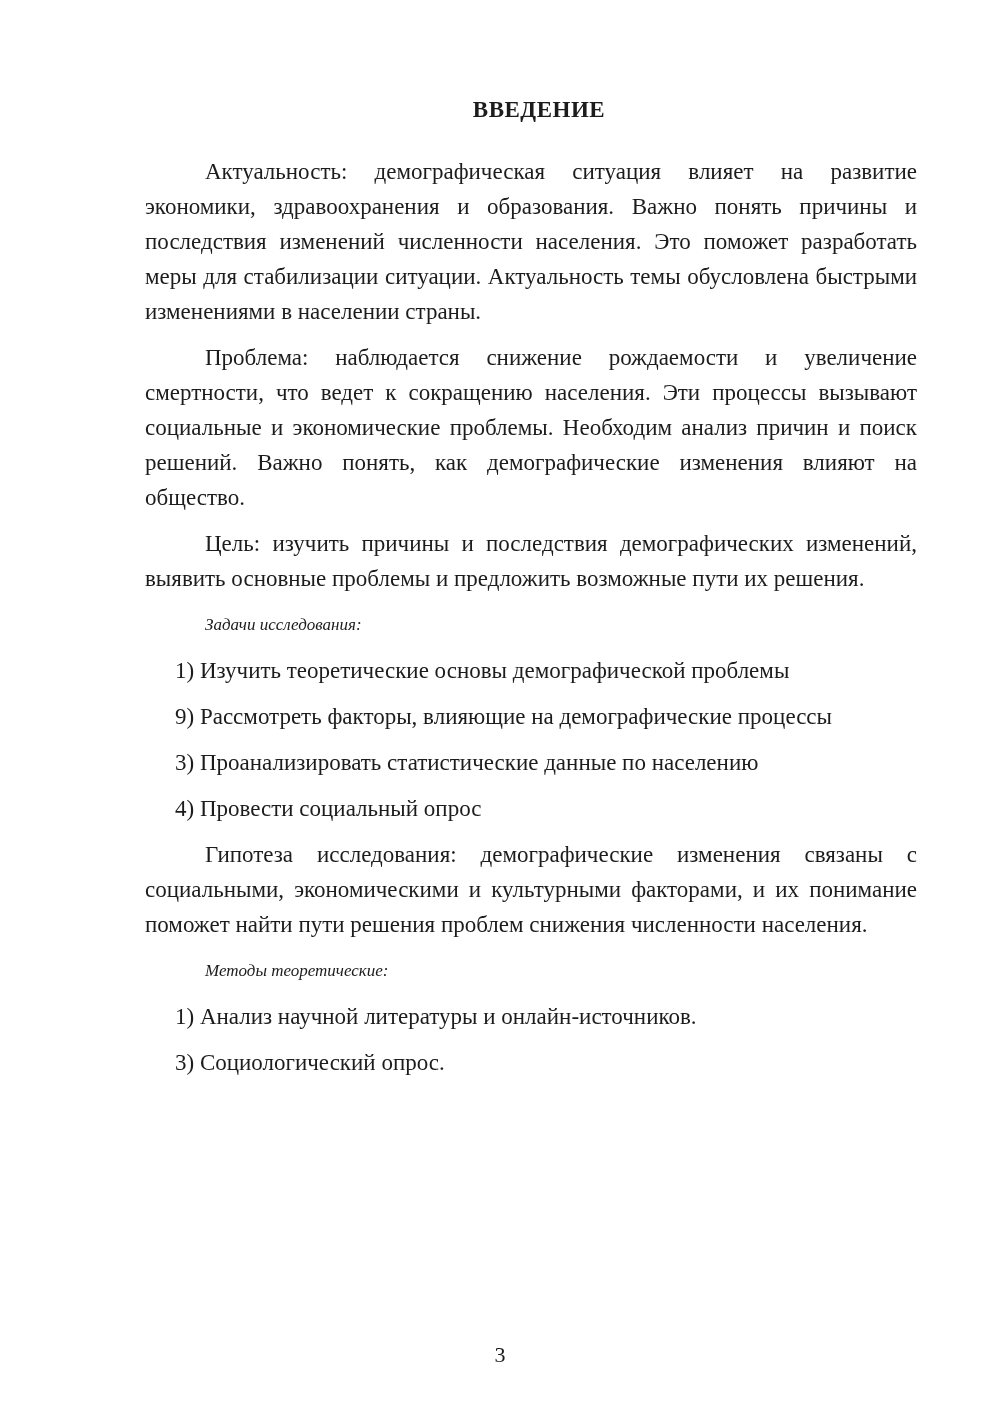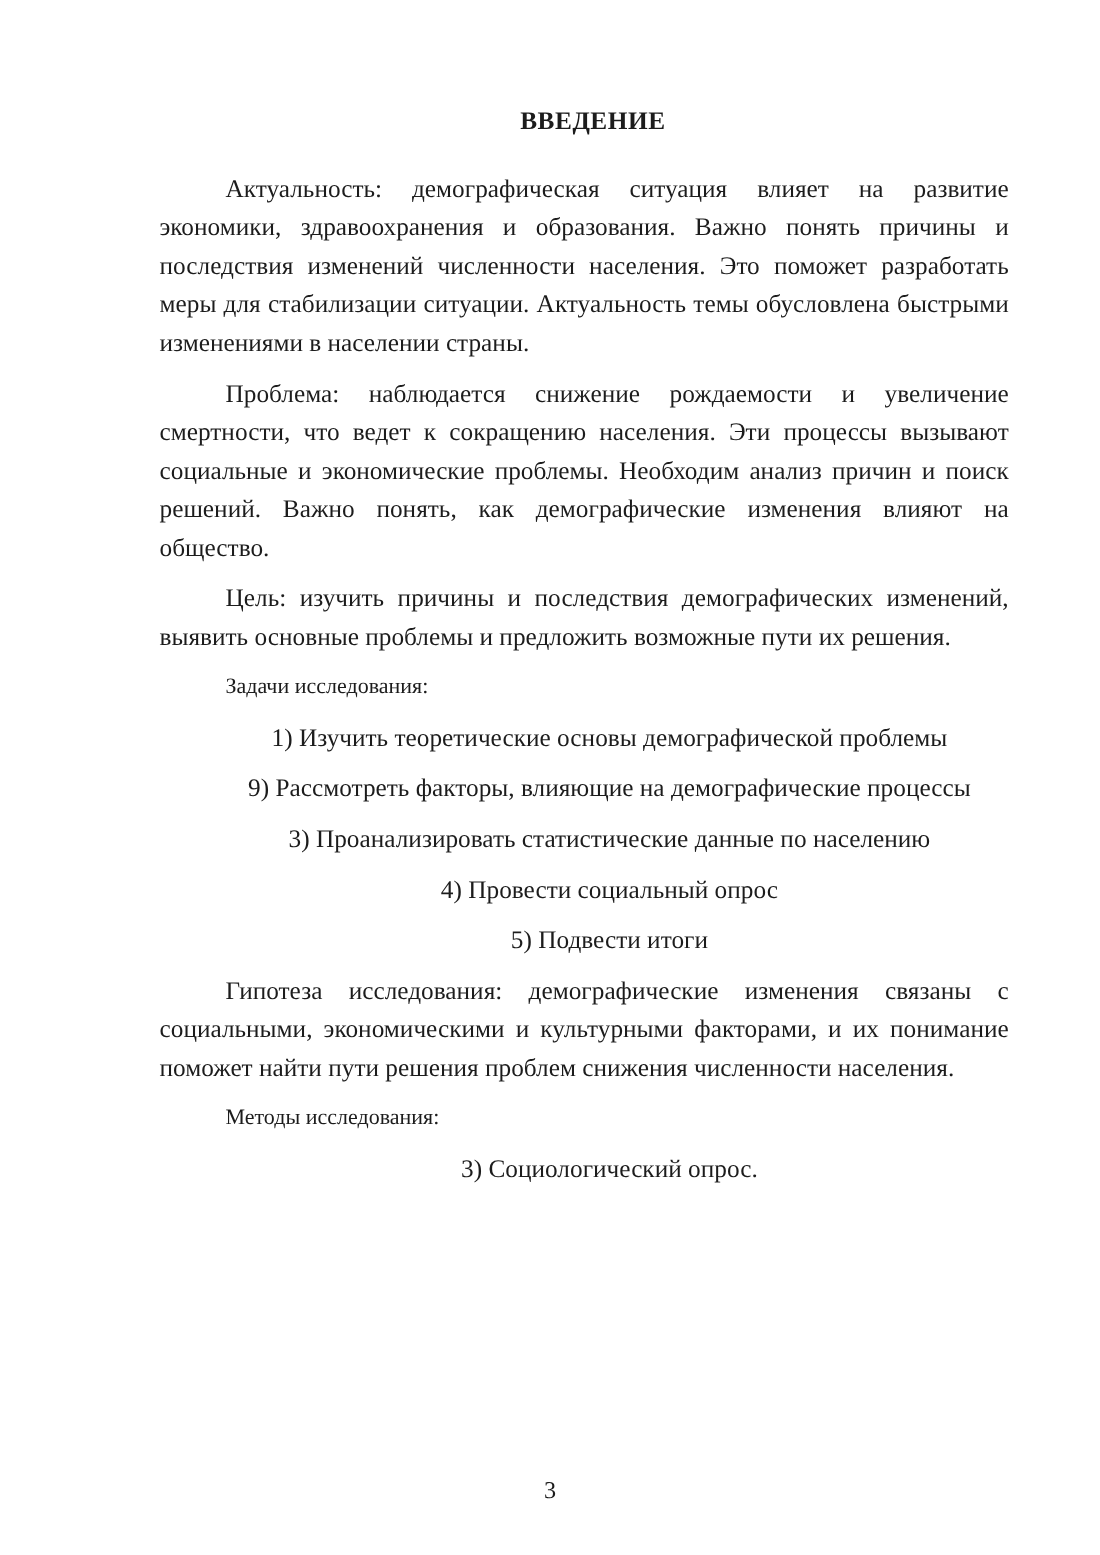--- a/index.html
+++ b/index.html
@@ -34,31 +34,32 @@
   }
   .para {
     margin: 0 16px 11px 0;
     font-size: 23px;
     line-height: 35px;
     text-align: justify;
     text-indent: 60px;
   }
   .para-heading {
     margin: 0 0 11px 0;
-    font-size: 20px;
+    font-size: 17px;
     line-height: 35px;
     text-align: left;
     text-indent: 60px;
+    font-style: italic;
   }
   .list-item {
     margin: 0 0 11px 0;
     padding-left: 30px;
     font-size: 23px;
     line-height: 35px;
-    text-align: center;
+    text-align: left;
   }
   .page-number {
     position: absolute;
     bottom: 46px;
     left: 0;
     width: 100%;
     text-align: center;
     font-size: 22px;
     color: #1c1c1c;
   }
@@ -80,28 +81,28 @@
     <p class="para-heading">Задачи исследования:</p>
 
     <p class="list-item">1) Изучить теоретические основы демографической проблемы</p>
 
     <p class="list-item">9) Рассмотреть факторы, влияющие на демографические процессы</p>
 
     <p class="list-item">3) Проанализировать статистические данные по населению</p>
 
     <p class="list-item">4) Провести социальный опрос</p>
 
-    <p class="list-item">5) Подвести итоги</p>
 
 
 
     <p class="para">Гипотеза исследования: демографические изменения связаны с социальными, экономическими и культурными факторами, и их понимание поможет найти пути решения проблем снижения численности населения.</p>
 
-    <p class="para-heading">Методы исследования:</p>
+    <p class="para-heading">Методы теоретические:</p>
 
+    <p class="list-item">1) Анализ научной литературы и онлайн-источников.</p>
 
 
     <p class="list-item">3) Социологический опрос.</p>
 
   </div>
 
   <div class="page-number">3</div>
 </div>
 
 </body></html>

